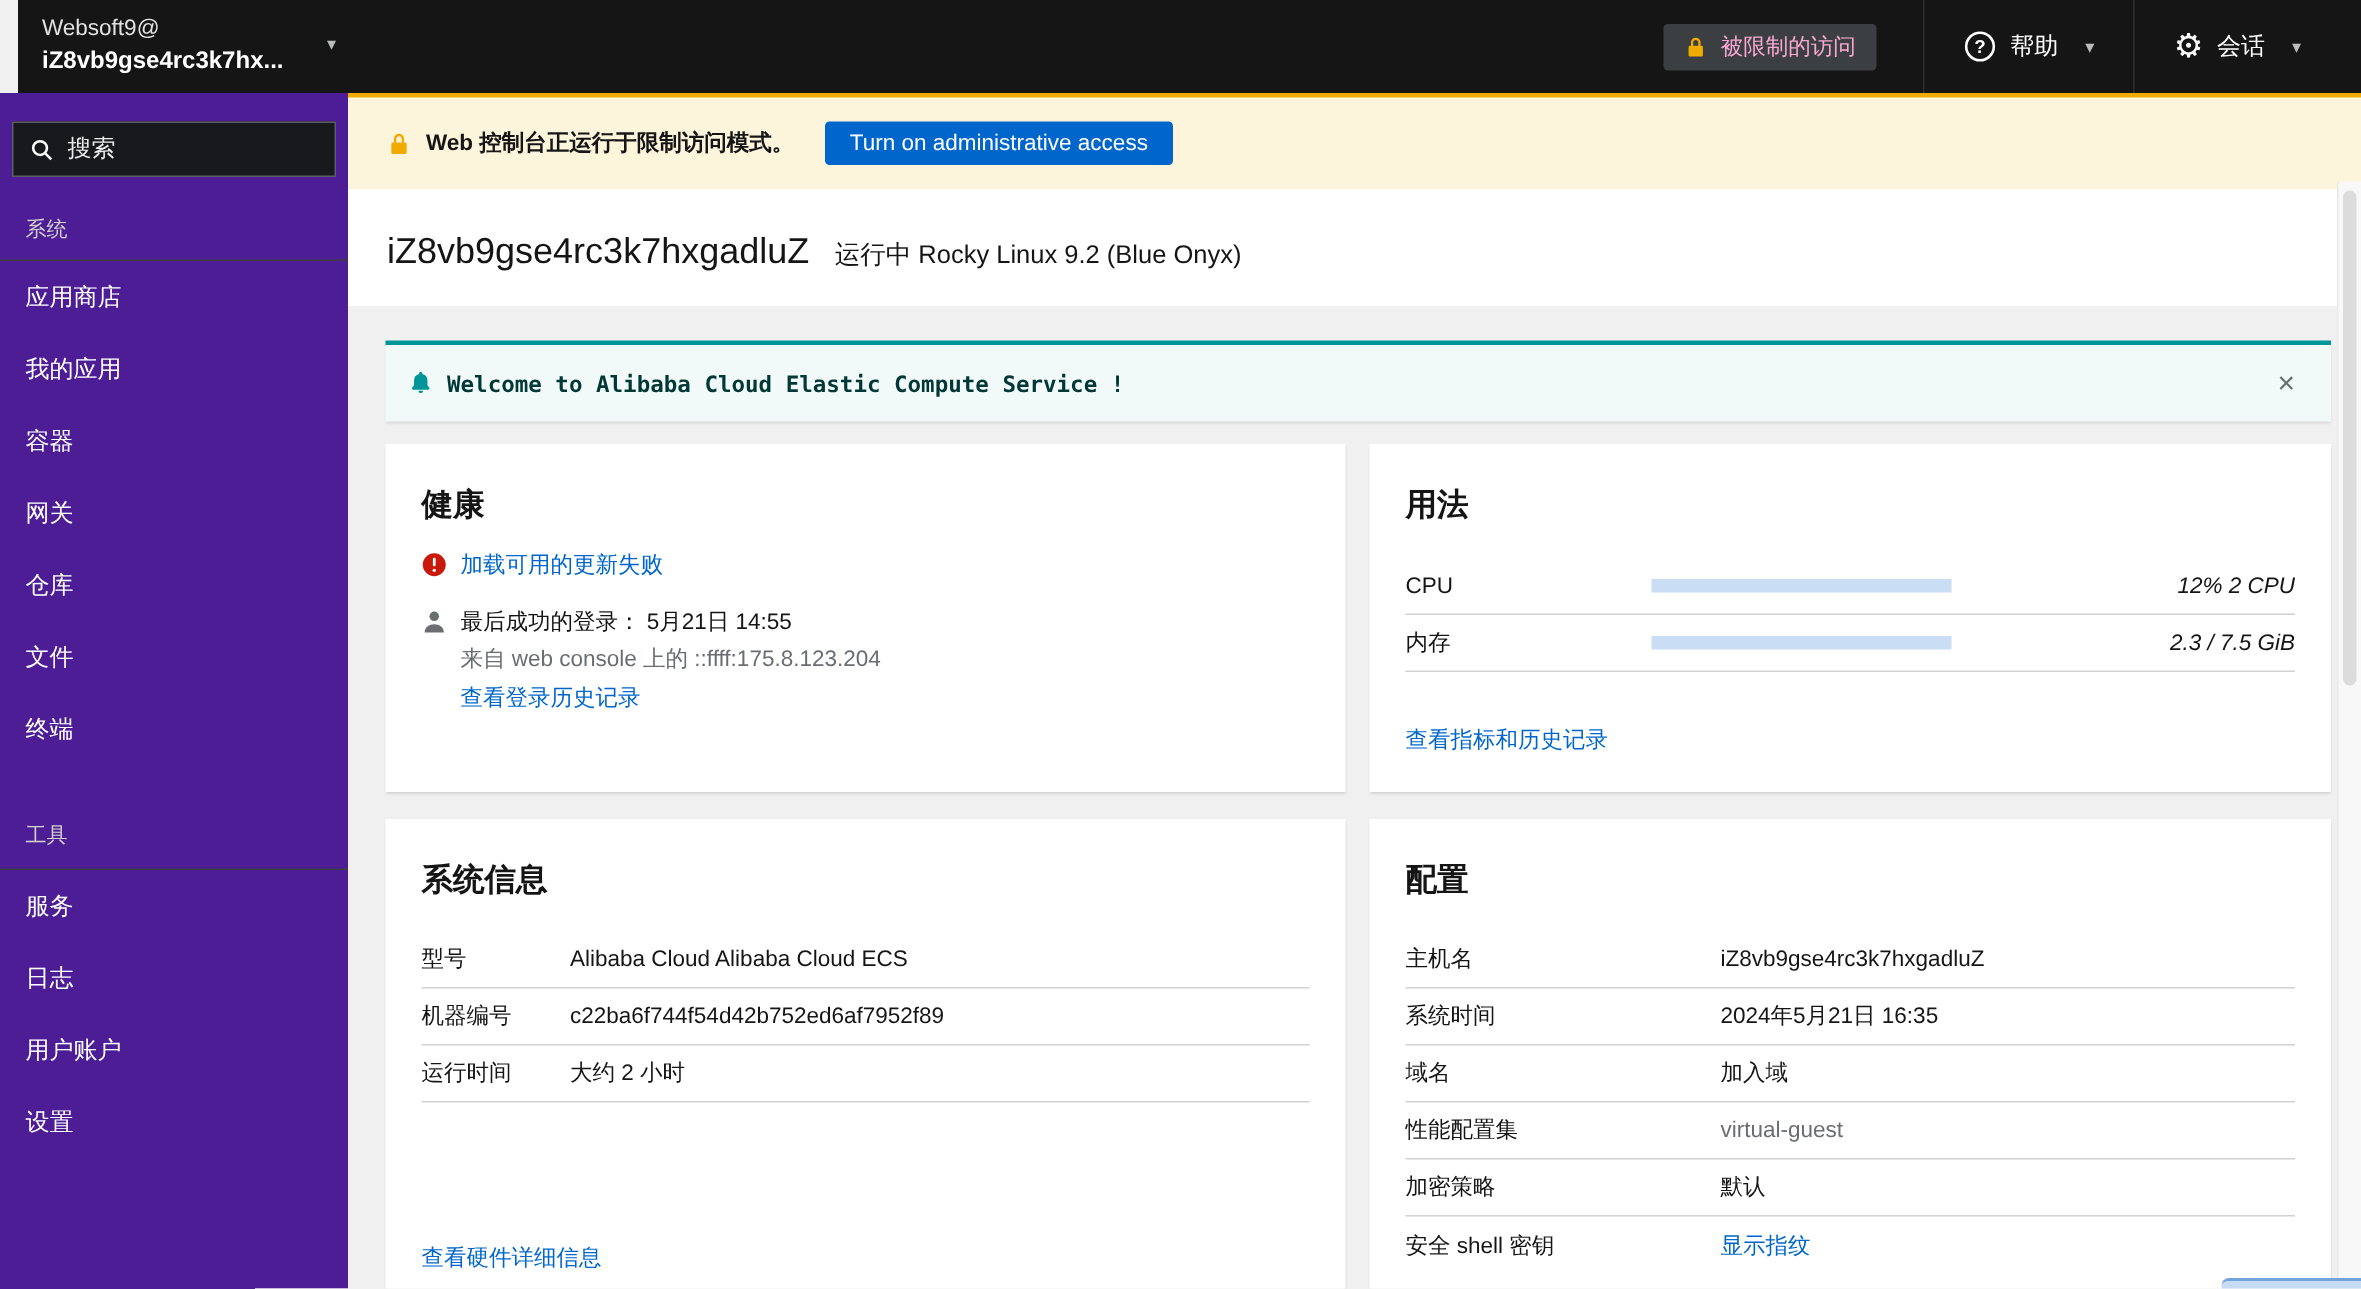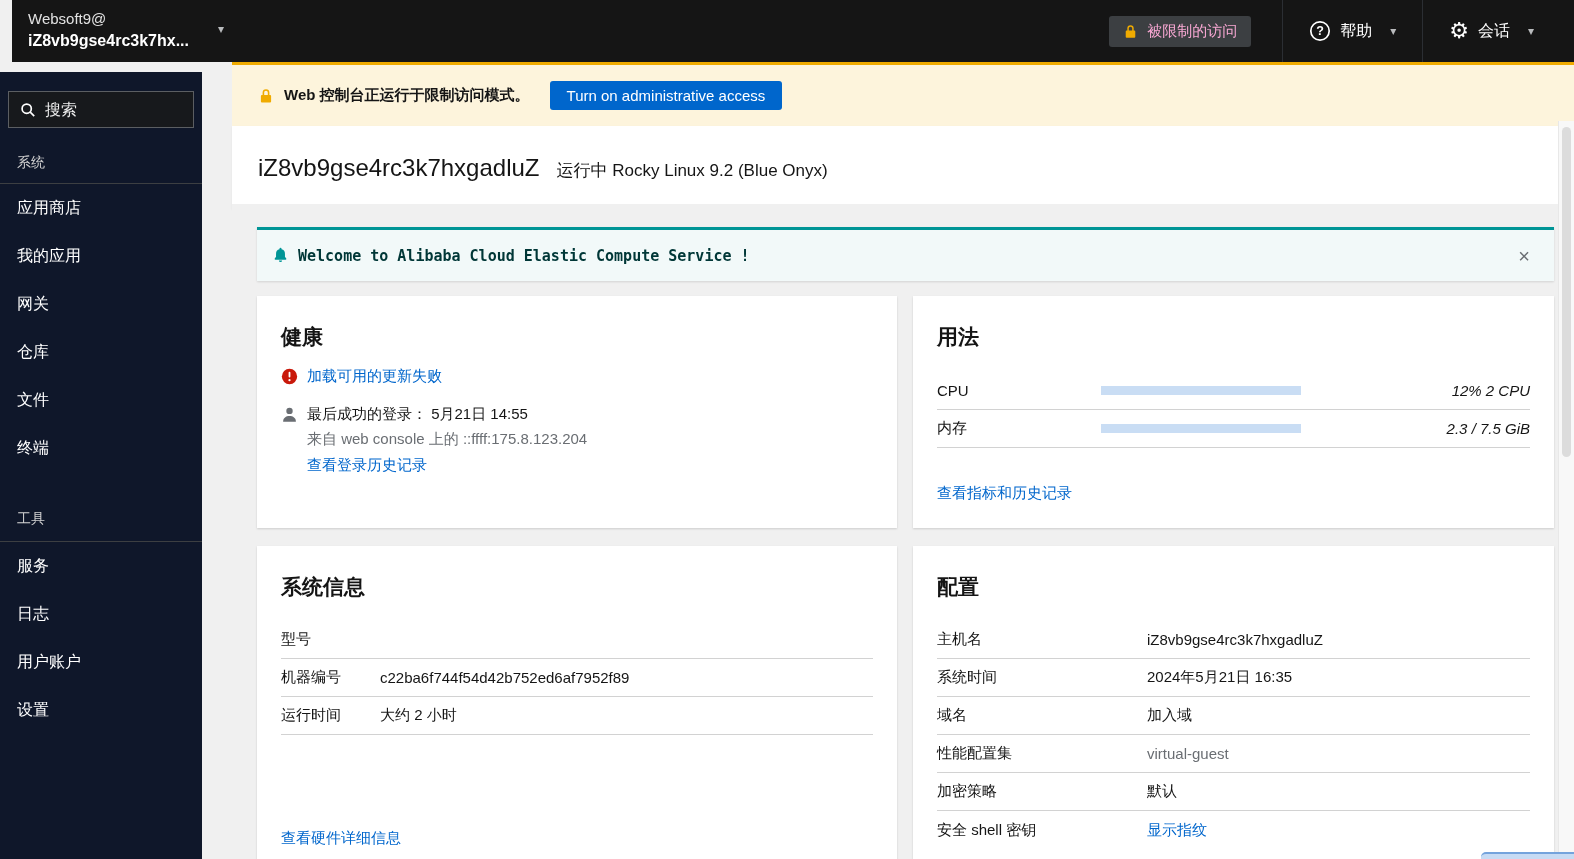--- a/index.html
+++ b/index.html
@@ -16,21 +16,21 @@
   .caret { color:#b9bbbd; font-size:12px; }
   .mast-right { margin-left:auto; display:flex; align-items:stretch; }
   .restricted-pill { align-self:center; display:flex; align-items:center; gap:9px; background:#3c3f42; border-radius:3px; padding:6px 14px; margin-right:31px; color:#f9a8d4; font-size:15px; cursor:pointer; }
   .mast-group { display:flex; align-items:center; padding:0 26px; border-left:1px solid #2b2e33; color:#fff; font-size:16px; cursor:pointer; }
   .mast-group:last-child { padding-right:40px; }
   .mast-group .glabel { margin-left:9px; }
   .mast-group .caret { margin-left:18px; }
   .gear-glyph { color:#fff; font-size:22px; line-height:22px; }
 
   
-  .sidebar { position:absolute; top:72px; left:0; width:202px; bottom:0; background:#0f172a; overflow:hidden; z-index:20; }
+  .sidebar { position:absolute; top:62px; left:0; width:232px; bottom:0; background:#4c1d95; overflow:hidden; z-index:20; }
   .search-wrap { margin:19px 8px 0 8px; height:37px; border:1px solid #5b5e62; background:#17191c; display:flex; align-items:center; padding:0 11px; }
   .search-wrap input { background:transparent; border:none; outline:none; color:#fff; font-size:16px; width:100%; margin-left:9px; font-family:inherit; }
   .search-wrap input::placeholder { color:#ececec; opacity:1; }
   .nav-section-label { margin-top:26px; padding:0 17px; color:#d2d2d2; font-size:14px; line-height:16px; }
   .nav-section-label.second { margin-top:38px; }
   .nav-divider { height:1px; background:#3c3f42; margin-top:13px; }
   .nav-section-label.second + .nav-divider { margin-top:15px; }
   .nav-item { height:48px; display:flex; align-items:center; padding:0 17px; color:#fff; font-size:16px; cursor:pointer; }
   .nav-item.selected { background:#3f4347; }
 
@@ -133,20 +133,21 @@
             <line x1="10.2" y1="10.2" x2="14.2" y2="14.2" stroke="#fff" stroke-width="1.7"></line>
           </svg>
       </span>
       <input type="text" placeholder="搜索" style="">
     </div>
 
     <div class="nav-section-label">系统</div>
     <div class="nav-divider"></div>
     <div class="nav-item">应用商店</div>
     <div class="nav-item">我的应用</div>
+    <div class="nav-item">容器</div>
     <div class="nav-item">网关</div>
     <div class="nav-item">仓库</div>
     <div class="nav-item">文件</div>
     <div class="nav-item">终端</div>
 
     <div class="nav-section-label second">工具</div>
     <div class="nav-divider"></div>
     <div class="nav-item">服务</div>
     <div class="nav-item">日志</div>
     <div class="nav-item">用户账户</div>
@@ -224,20 +225,21 @@
               </div>
             </div>
             <a class="link metrics-link">查看指标和历史记录</a>
           </section>
 
           <section class="card sysinfo">
             <div class="card-title">系统信息</div>
             <div class="dl">
               <div class="dl-row">
                 <span class="dl-label">型号</span>
+                <span class="dl-value">Alibaba Cloud Alibaba Cloud ECS</span>
               </div>
               <div class="dl-row">
                 <span class="dl-label">机器编号</span>
                 <span class="dl-value">c22ba6f744f54d42b752ed6af7952f89</span>
               </div>
               <div class="dl-row">
                 <span class="dl-label">运行时间</span>
                 <span class="dl-value">大约 2 小时</span>
               </div>
             </div>

